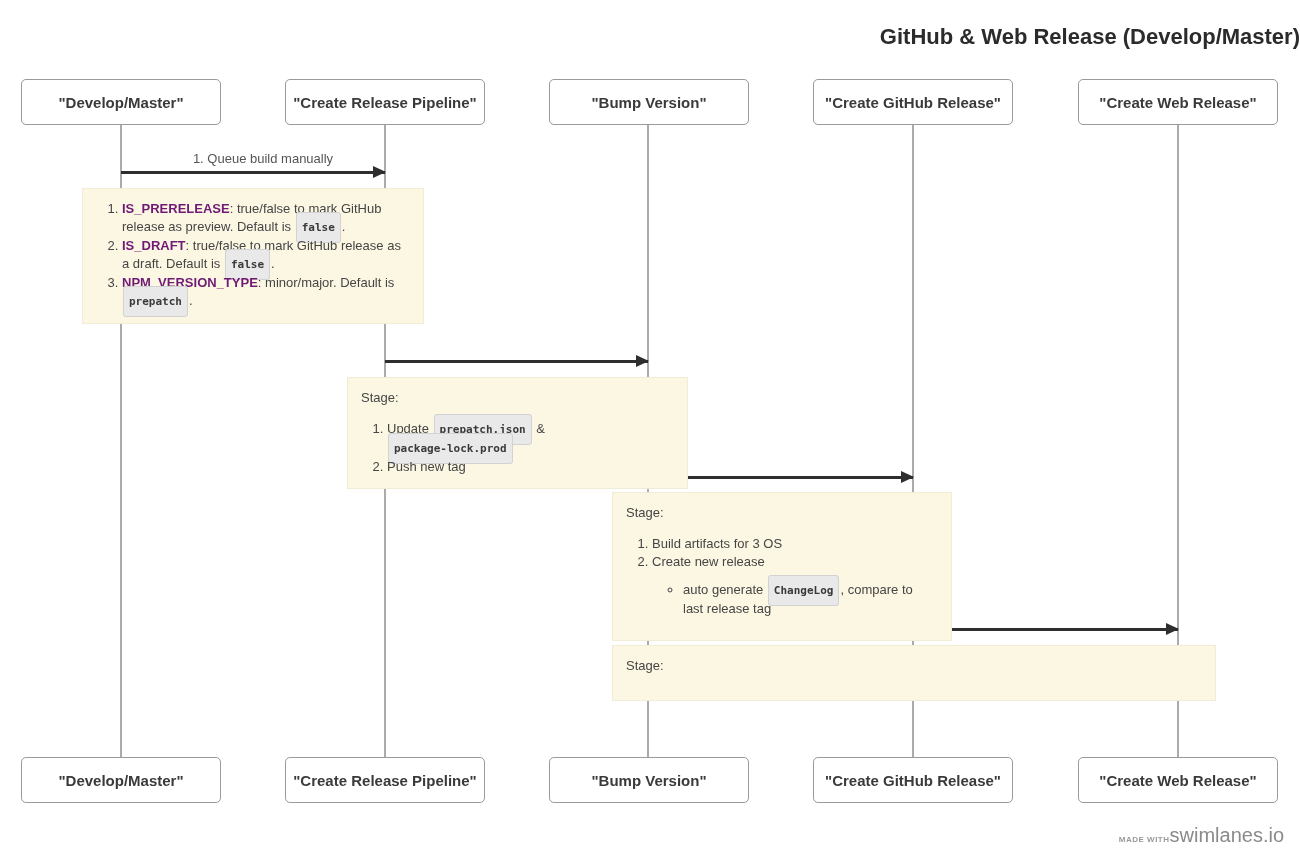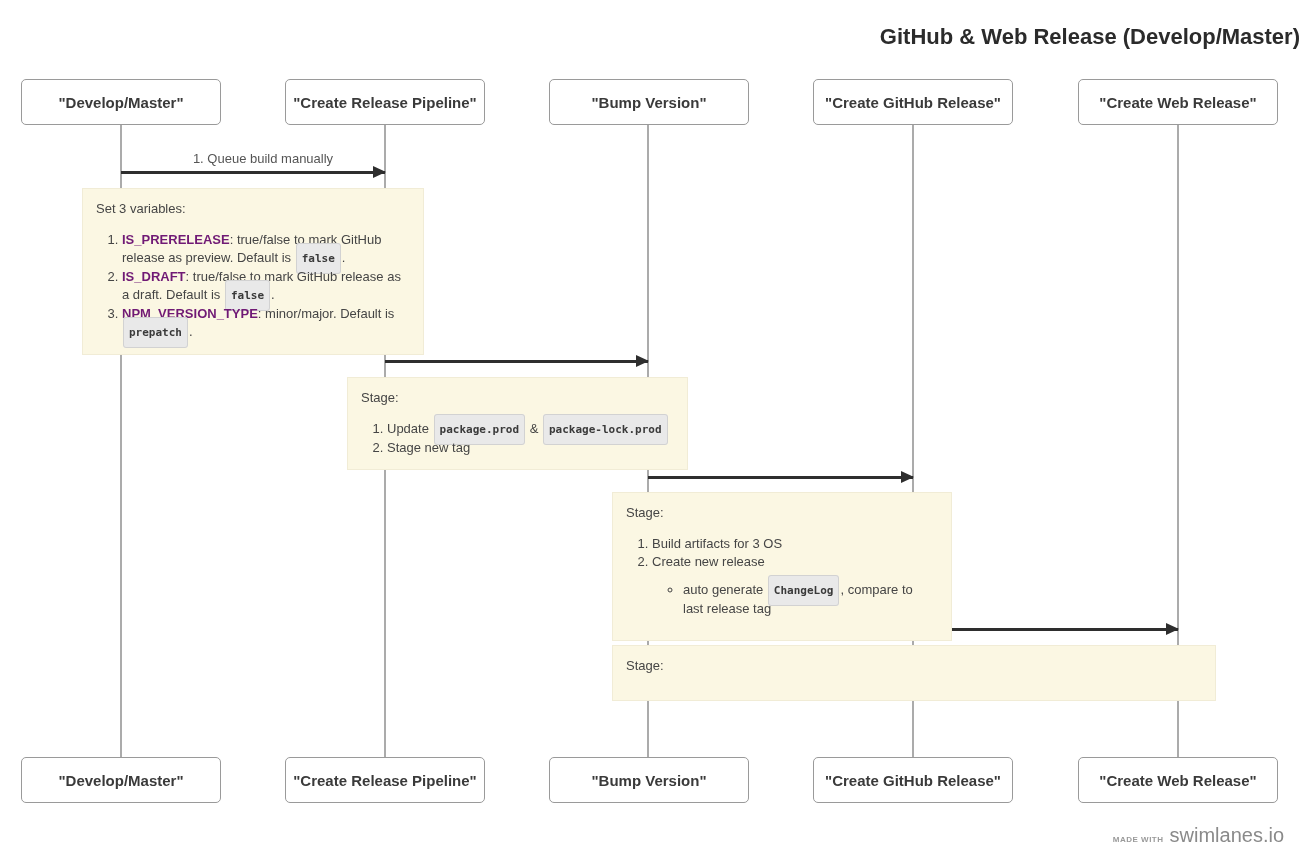--- a/index.html
+++ b/index.html
@@ -101,21 +101,20 @@
     padding: 8px 5px;
     margin: 0 1px;
     white-space: nowrap;
   }
   .watermark {
     position: absolute;
     right: 16px;
     top: 824px;
     display: flex;
     align-items: baseline;
-    gap: 6px;
   }
   .wm-prefix {
     font-size: 8px;
     letter-spacing: 0.5px;
     color: #9a9a9a;
     font-weight: bold;
   }
   .wm-brand {
     font-size: 20px;
     color: #8a8a8a;
@@ -149,37 +148,36 @@
   <div class="actor top" style="left:1078px">
     <span>"Create Web Release"</span>
   </div>
 
   <div class="arrow-label" style="left:121px;width:284px;top:151px">1. Queue build manually</div>
   <div class="arrow" style="left:121px;width:264px;top:171px">
     <span class="head"></span>
   </div>
 
   <div class="note" style="left:82px;top:188px;width:342px">
-    <div class="note-title">Set 3 variables:</div>
     <ol class="note-list">
         <li><b>IS_PRERELEASE</b>: true/false to mark GitHub release as preview. Default is <code>false</code>.</li>
         <li><b>IS_DRAFT</b>: true/false to mark GitHub release as a draft. Default is <code>false</code>.</li>
         <li><b>NPM_VERSION_TYPE</b>: minor/major. Default is <code>prepatch</code>.</li>
       </ol>
   </div>
 
   <div class="arrow" style="left:385px;width:263px;top:360px">
     <span class="head"></span>
   </div>
 
   <div class="note" style="left:347px;top:377px;width:341px">
     <div class="note-title">Stage:</div>
     <ol class="note-list">
-        <li>Update <code>package.prod</code> &amp; <code>package-lock.prod</code></li>
-        <li>Stage new tag</li>
+        <li>Update <code>prepatch.json</code> &amp; <code>package-lock.prod</code></li>
+        <li>Push new tag</li>
       </ol>
   </div>
 
   <div class="arrow" style="left:648px;width:265px;top:476px">
     <span class="head"></span>
   </div>
 
   <div class="note" style="left:612px;top:492px;width:340px">
     <div class="note-title">Stage:</div>
     <ol class="note-list">

